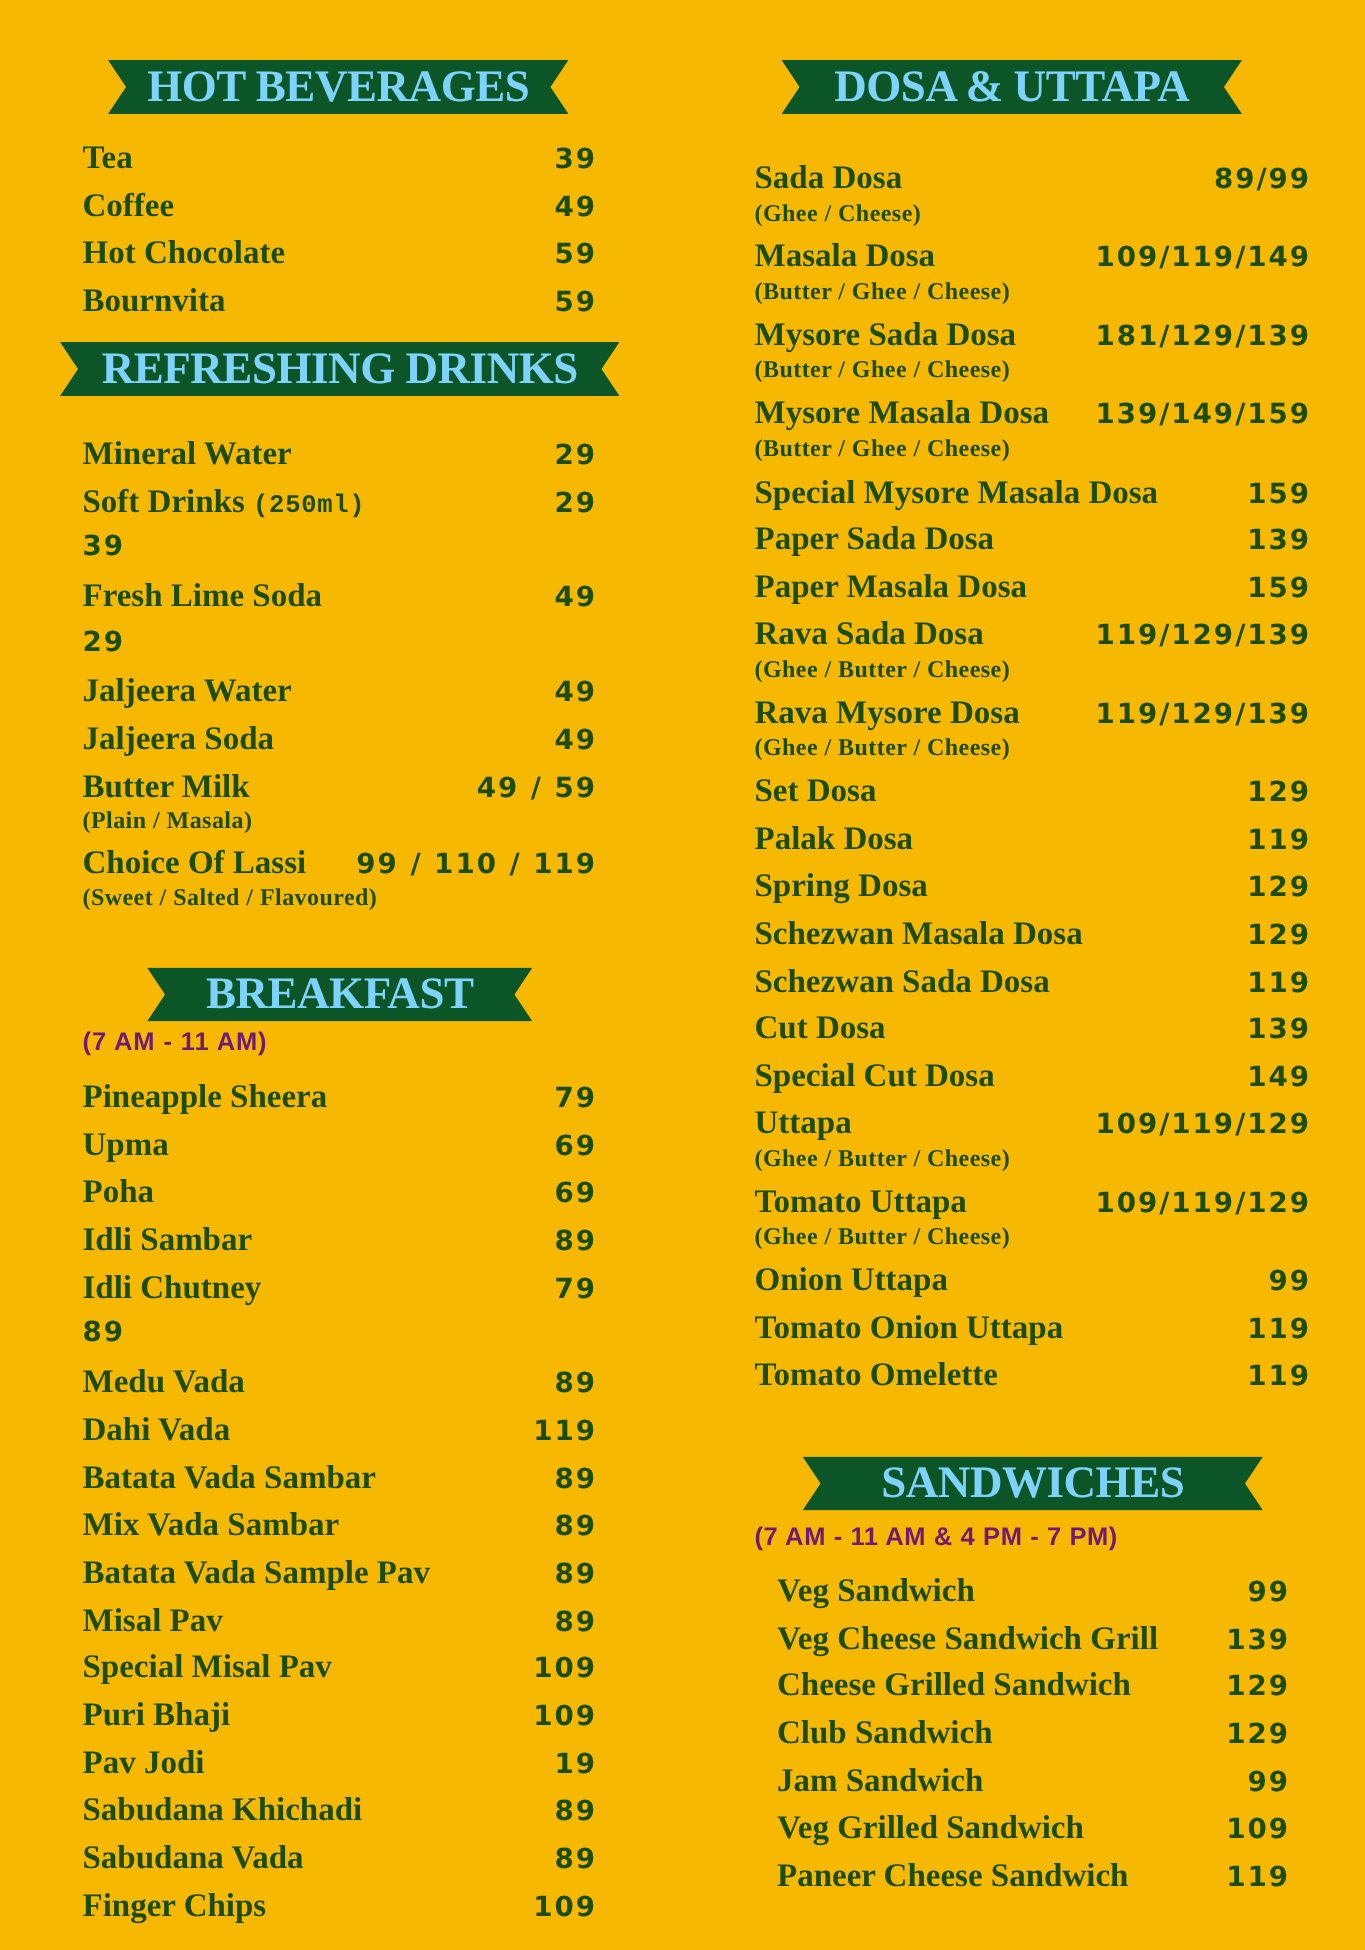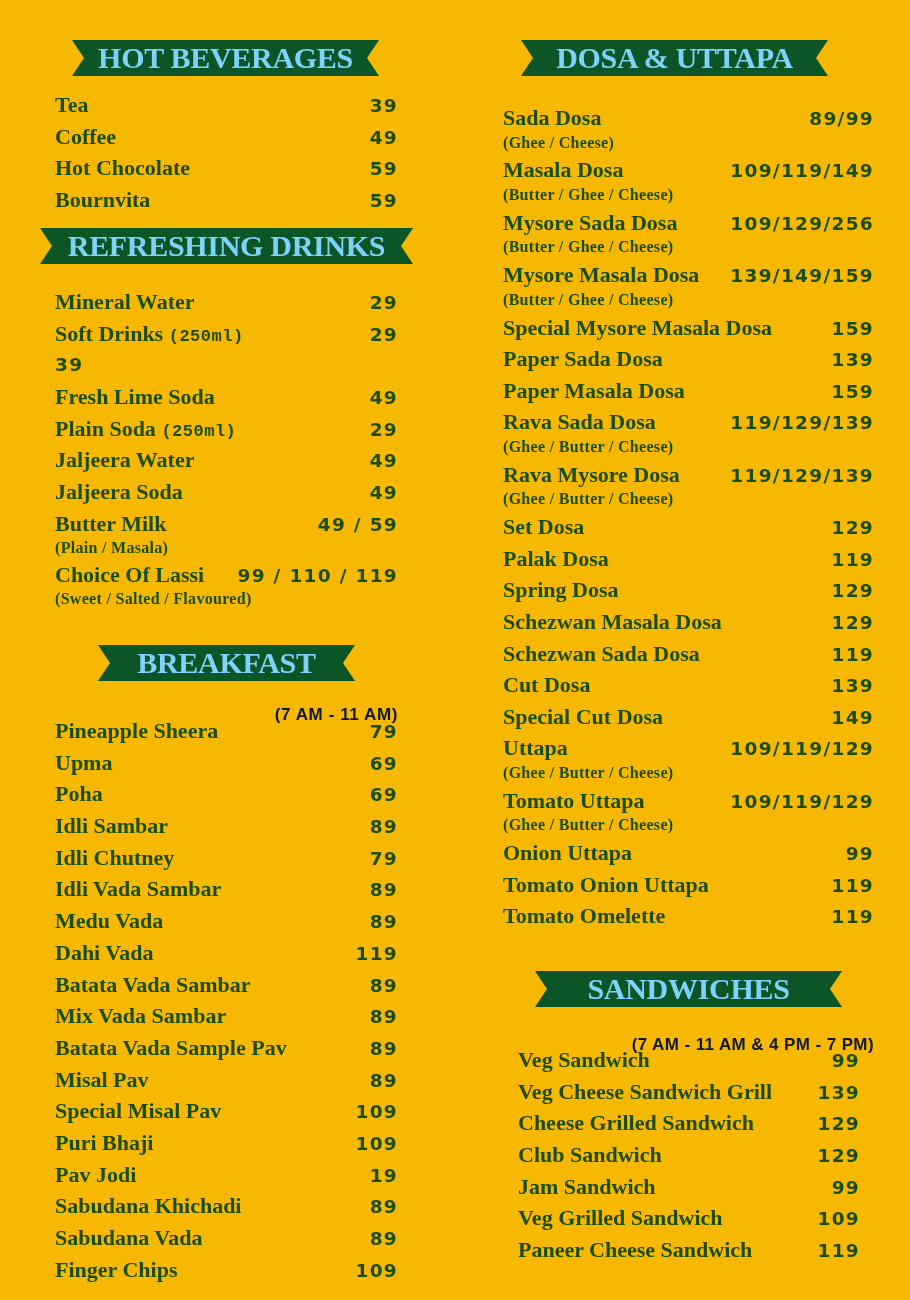--- a/index.html
+++ b/index.html
@@ -22,24 +22,23 @@
     line-height: 36px;
     text-align: center;
     letter-spacing: -0.3px;
     clip-path: polygon(0 0, 100% 0, calc(100% - 12px) 50%, 100% 100%, 0 100%, 12px 50%);
   }
   .subtitle {
     position: absolute;
     font-family: "Liberation Sans", "DejaVu Sans", sans-serif;
     font-weight: bold;
     font-size: 17px;
-    color: #0f172a;
-    text-align: right;
+    color: #701a75;
+    text-align: left;
     letter-spacing: 0.6px;
-    margin-top: 20px;
   }
 
   .list { position: absolute; }
   .row {
     display: flex; justify-content: space-between; align-items: baseline;
     height: 31.7px;
     line-height: 31.7px;
   }
   .row .name {
     font-family: "Liberation Serif", "DejaVu Serif", serif;
@@ -106,21 +105,20 @@
       <span class="price">29</span>
     </div>
     <div class="row">
       <span class="price">39</span>
     </div>
     <div class="row">
       <span class="name"><span>Fresh Lime Soda</span></span>
       <span class="price">49</span>
     </div>
     <div class="row">
-      <span class="name"><span>Plain Soda</span> <span class="small">(250ml)</span></span>
       <span class="price">29</span>
     </div>
     <div class="row">
       <span class="name"><span>Jaljeera Water</span></span>
       <span class="price">49</span>
     </div>
     <div class="row">
       <span class="name"><span>Jaljeera Soda</span></span>
       <span class="price">49</span>
     </div>
@@ -153,21 +151,20 @@
     </div>
     <div class="row">
       <span class="name"><span>Idli Sambar</span></span>
       <span class="price">89</span>
     </div>
     <div class="row">
       <span class="name"><span>Idli Chutney</span></span>
       <span class="price">79</span>
     </div>
     <div class="row">
-      <span class="name"><span>Idli Vada Sambar</span></span>
       <span class="price">89</span>
     </div>
     <div class="row">
       <span class="name"><span>Medu Vada</span></span>
       <span class="price">89</span>
     </div>
     <div class="row">
       <span class="name"><span>Dahi Vada</span></span>
       <span class="price">119</span>
     </div>
@@ -220,21 +217,21 @@
       <span class="price">89/99</span>
     </div>
     <div class="note">(Ghee / Cheese)</div>
     <div class="row">
       <span class="name"><span>Masala Dosa</span></span>
       <span class="price">109/119/149</span>
     </div>
     <div class="note">(Butter / Ghee / Cheese)</div>
     <div class="row">
       <span class="name"><span>Mysore Sada Dosa</span></span>
-      <span class="price">109/129/256</span>
+      <span class="price">181/129/139</span>
     </div>
     <div class="note">(Butter / Ghee / Cheese)</div>
     <div class="row">
       <span class="name"><span>Mysore Masala Dosa</span></span>
       <span class="price">139/149/159</span>
     </div>
     <div class="note">(Butter / Ghee / Cheese)</div>
     <div class="row">
       <span class="name"><span>Special Mysore Masala Dosa</span></span>
       <span class="price">159</span>

